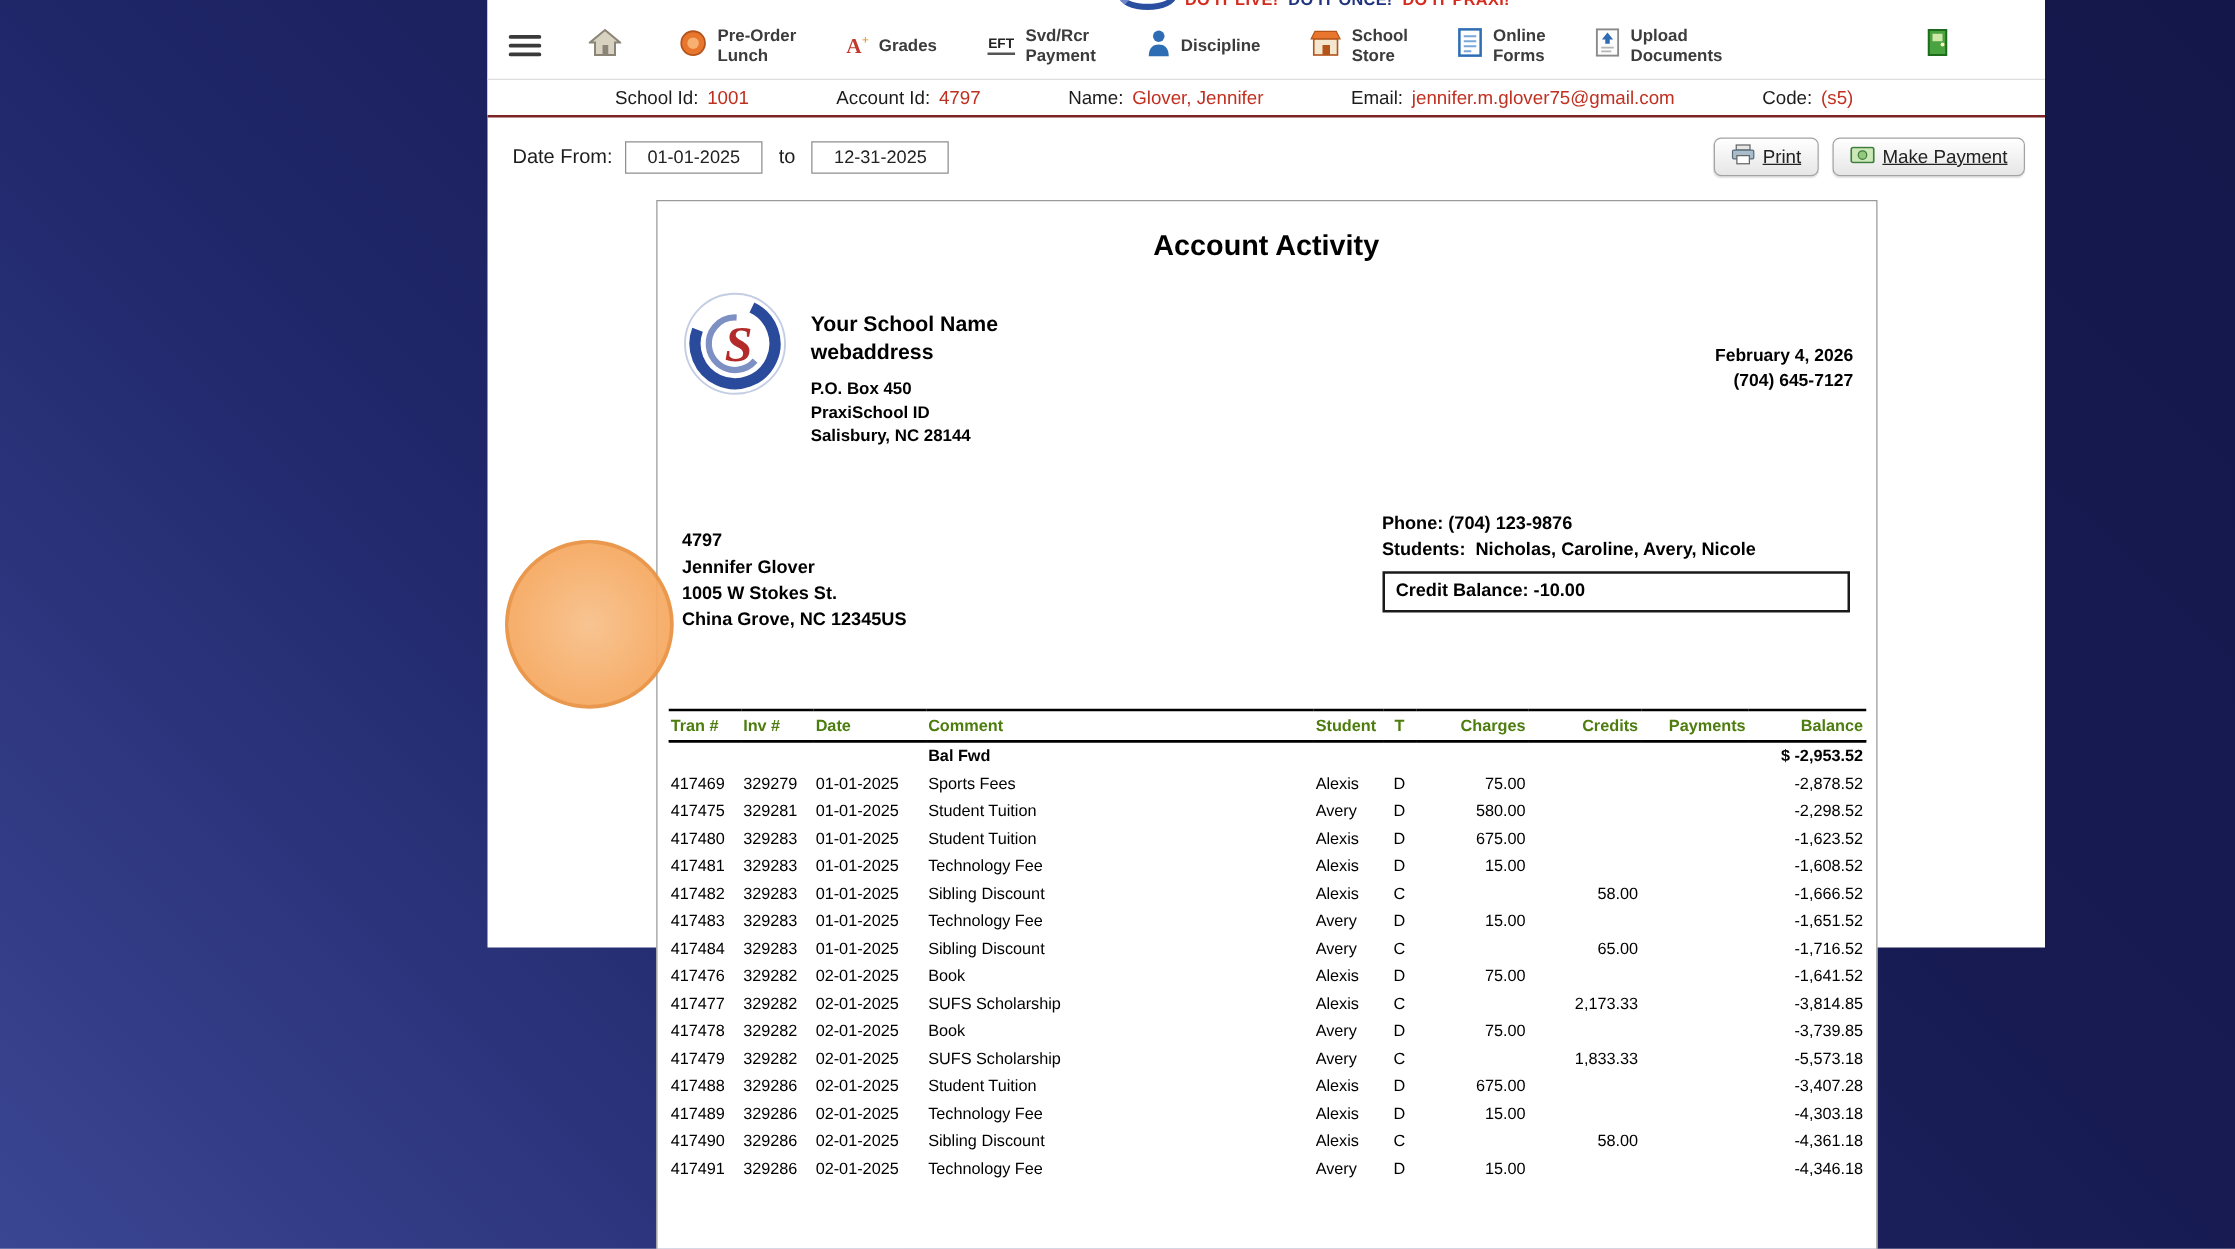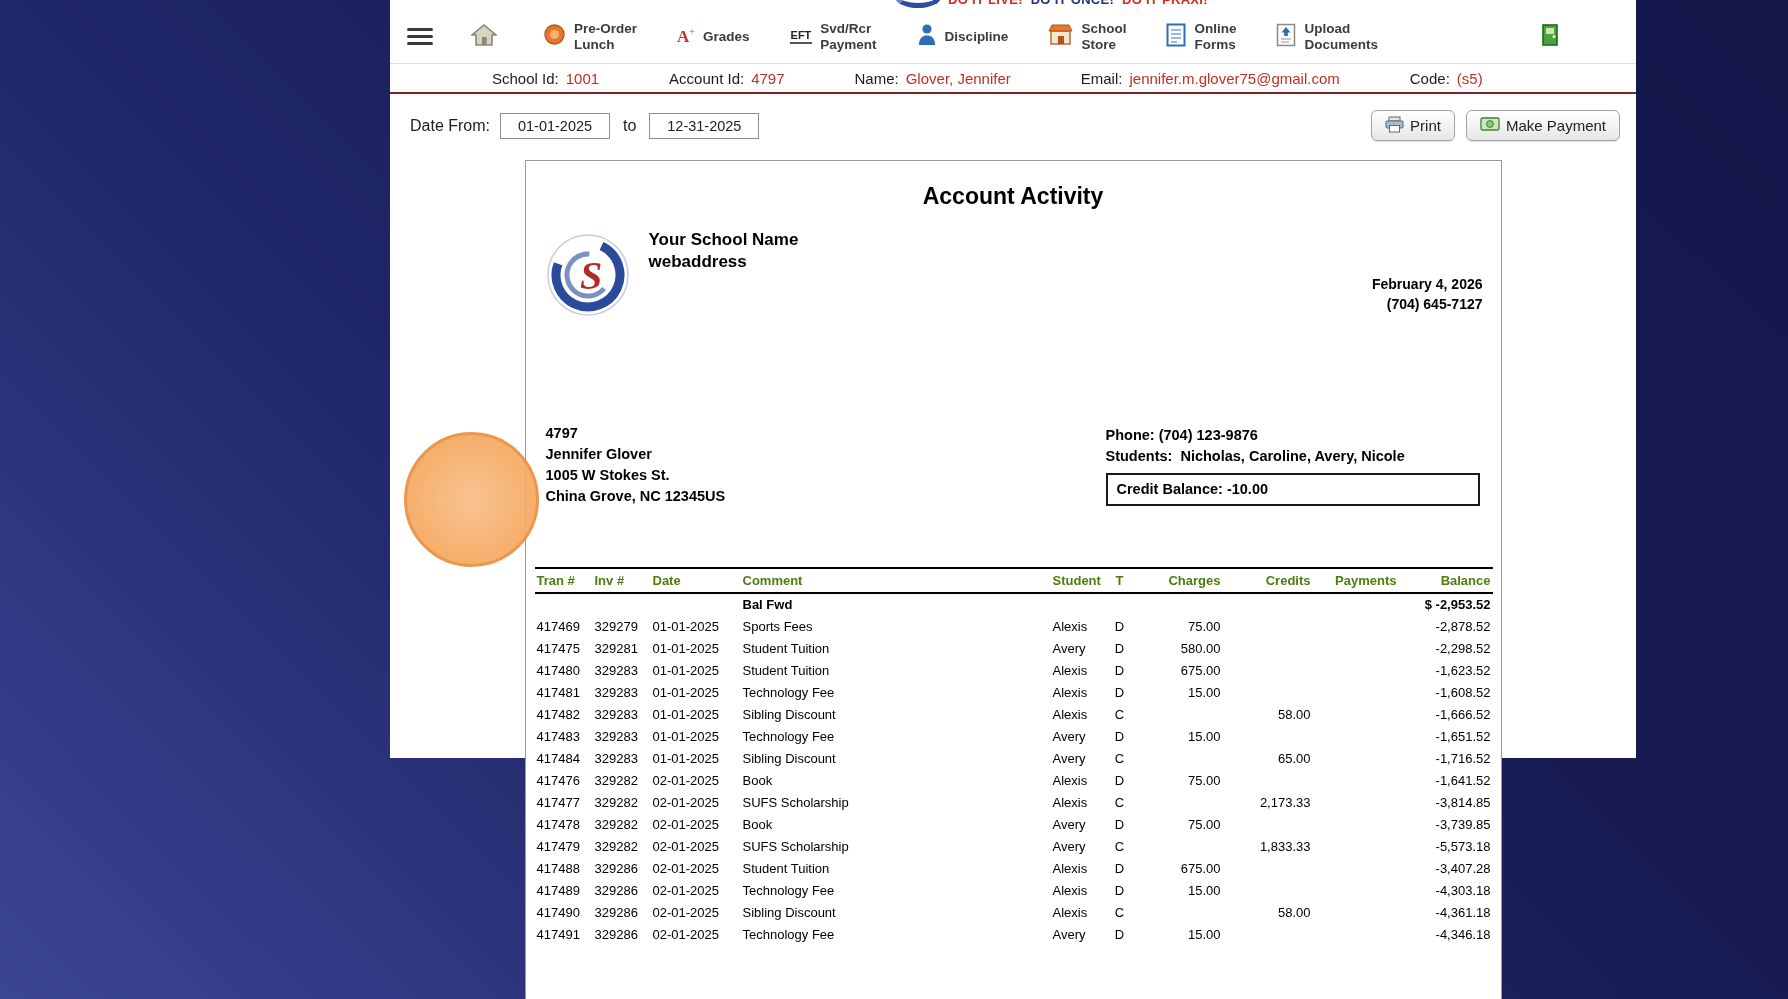--- a/index.html
+++ b/index.html
@@ -49,37 +49,37 @@
   .date-input {
     width:110px; height:26px; border:1px solid #8f8f8f; font-size:14.5px;
     text-align:center; font-family:"Liberation Sans", sans-serif; color:#222; background:#fff;
   }
   .to-label { font-size:16px; color:#1c1c1c; margin:0 13px; }
   .btn-group { position:absolute; right:16px; top:0; display:flex; gap:11px; }
   .ui-btn {
     display:flex; align-items:center; gap:6px; height:31px; padding:0 13px;
     border:1px solid #a3a3a3; border-radius:6px; font-size:15px; color:#222;
     background:linear-gradient(#ffffff, #e6e6e6); cursor:pointer;
-    box-shadow:0 1px 1px rgba(0,0,0,.12); font-family:"Liberation Sans", sans-serif;
+    box-shadow:0 1px 1px rgba(0,0,0,.12); font-family:"Liberation Sans", sans-serif;text-decoration:underline;
   }
   
   .page {
     position:relative; width:977px; margin:18px auto 0; height:1200px;
     background:#fff; border:1px solid #9a9a9a;
   }
   .report-title { position:absolute; top:22px; left:0; width:100%; text-align:center;
     font-size:23px; font-weight:bold; color:#000; }
   .ps-logo { position:absolute; top:72px; left:20px; }
-  .school-block { position:absolute; top:68px; left:123px; }
+  .school-block { position:absolute; top:88px; left:123px; }
   .school-name { font-size:17px; font-weight:bold; line-height:1.3; color:#000; }
   .school-addr { margin-top:9px; font-size:13.5px; font-weight:bold; line-height:1.4; color:#000; }
   .date-block { position:absolute; top:113px; right:18px; text-align:right;
     font-size:14px; font-weight:bold; line-height:1.45; color:#000; }
   .addr-block { position:absolute; top:262px; left:20px; font-size:14.5px; font-weight:bold; line-height:1.45; color:#000; }
-  .right-info { position:absolute; top:264px; left:580px; font-size:14.5px; font-weight:bold; color:#000; line-height:1.45; }
+  .right-info { position:absolute; top:248px; left:580px; font-size:14.5px; font-weight:bold; color:#000; line-height:1.45; }
   .pre-space { white-space:pre-wrap; }
   .credit-box { margin-top:6px; border:2px solid #1a1a1a; width:374px; padding:4px 9px; font-size:14.5px; font-weight:bold; }
   
   .tbl-wrap { position:absolute; top:406px; left:9px; }
   table { border-collapse:collapse; table-layout:fixed; width:958px; }
   col.c-tran{width:58px} col.c-inv{width:58px} col.c-date{width:90px} col.c-comment{width:310px}
   col.c-student{width:56px} col.c-t{width:26px} col.c-charges{width:90px} col.c-credits{width:90px}
   col.c-payments{width:86px} col.c-balance{width:94px}
   thead th { font-size:13px; font-weight:bold; color:#4d7c0f; border-top:2px solid #000;
     border-bottom:2px solid #000; padding:4px 2px; white-space:nowrap; }
@@ -281,20 +281,25 @@
         <circle cx="42" cy="42" r="40" fill="#ffffff" stroke="#c3cde4" stroke-width="1.5"></circle>
         <circle cx="42" cy="42" r="32" fill="none" stroke="#2a4a9b" stroke-width="9" stroke-dasharray="148 56" transform="rotate(-65 42 42)"></circle>
         <circle cx="42" cy="42" r="21" fill="none" stroke="#7c90c4" stroke-width="5" stroke-dasharray="85 50" transform="rotate(40 42 42)"></circle>
         <text x="45" y="56" font-size="40" font-family="Liberation Serif, serif" font-style="italic" font-weight="bold" fill="#b22a2a" text-anchor="middle">S</text>
       </svg>
     </div>
 
     <div class="school-block">
       <div class="school-name">Your School Name</div>
       <div class="school-name">webaddress</div>
+      <div class="school-addr">
+        <div>P.O. Box 450</div>
+        <div>PraxiSchool ID</div>
+        <div>Salisbury, NC 28144</div>
+      </div>
     </div>
 
     <div class="date-block">
       <div>February 4, 2026</div>
       <div>(704) 645-7127</div>
     </div>
 
     <div class="addr-block">
       <div>4797</div>
       <div>Jennifer Glover</div>

